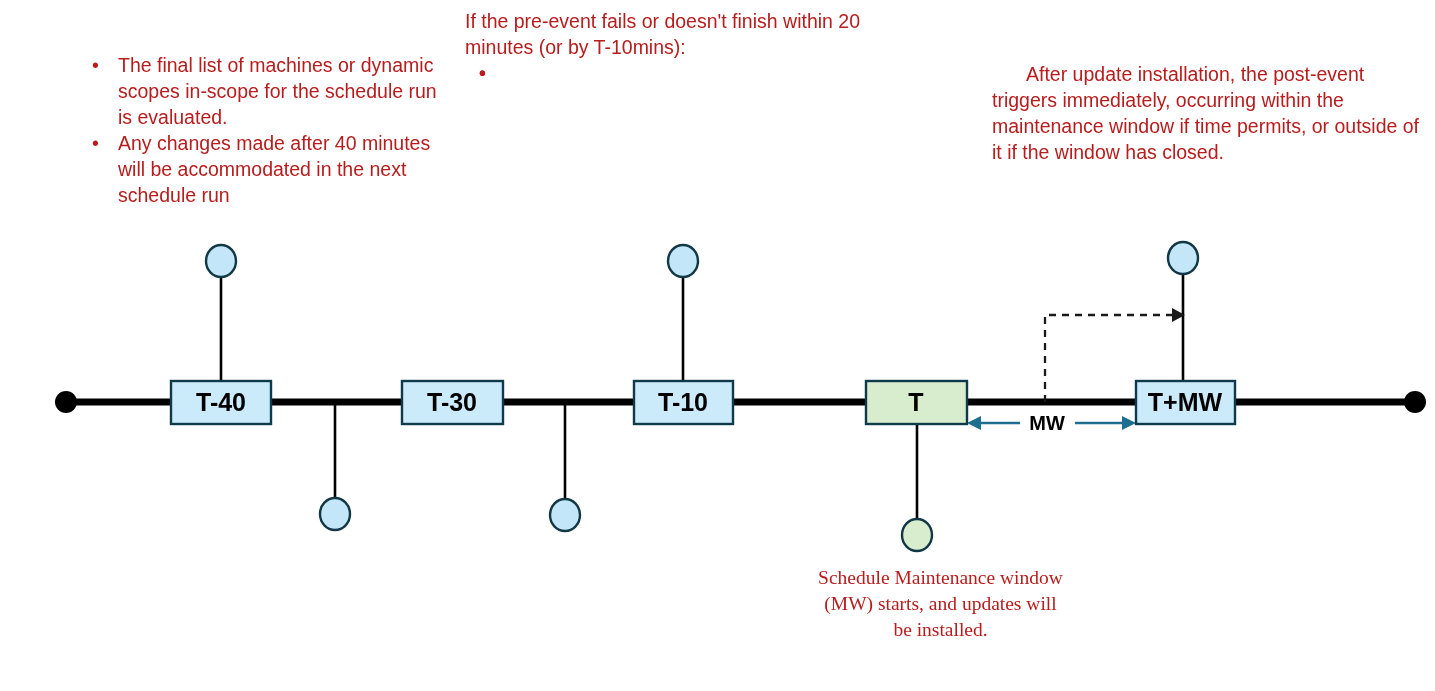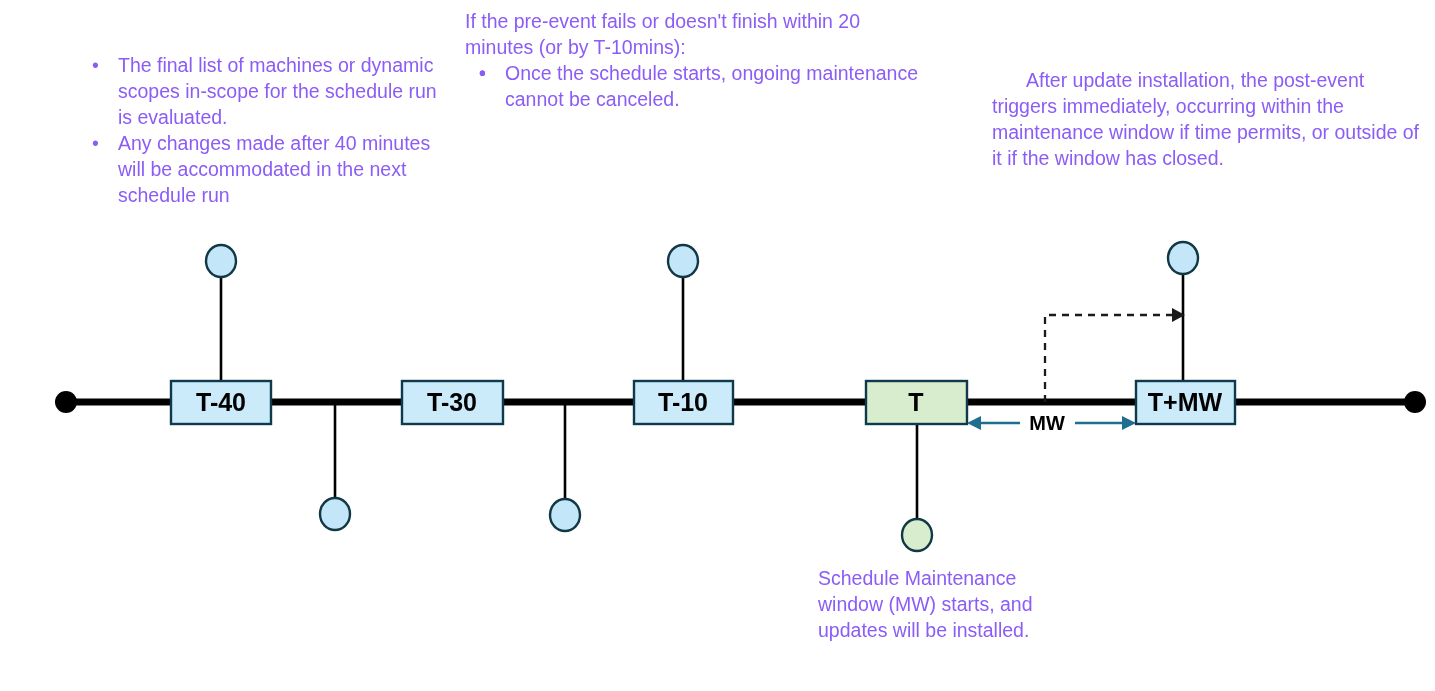--- a/index.html
+++ b/index.html
@@ -8,37 +8,37 @@
     width:1435px;height:691px;
     background:#ffffff;
     font-family:"Liberation Sans","DejaVu Sans",sans-serif;
     color:#000000;
     position:relative;
     overflow:hidden;
   }
   .canvas{position:relative;width:1435px;height:691px;}
 
   
-  .txt{position:absolute;font-size:19.5px;line-height:26px;color:#8b5cf6;}
+  .txt{position:absolute;font-size:19.5px;line-height:26px;color:#b91c1c;}
 
   .bullet-list{list-style:none;margin:0;padding:0;}
   .bullet-list li{position:relative;padding-left:40px;margin:0 0 0 0;}
   .bullet-list li .bul{
     position:absolute;left:14px;top:0;font-size:19.5px;line-height:26px;
   }
   .lead{margin:0 0 0 0;}
 
   
   #block-left   {left:78px;  top:52px;  width:370px;}
   #block-mid    {left:465px; top:8px;   width:460px;}
-  #block-right  {left:992px; top:61px;  width:442px;margin-top:6px;}
+  #block-right  {left:992px; top:61px;  width:442px;}
 
   #note-pre-trigger  {left:198px; top:546px; width:245px;}
   #note-pre-complete {left:487px; top:546px; width:255px;}
-  #note-mw-start     {left:818px; top:565px; width:245px; }
+  #note-mw-start     {left:818px; top:565px; width:245px; text-align:center;font-family:Liberation Serif, serif;}
 
   
   svg.diagram{position:absolute;left:0;top:0;width:1435px;height:691px;}
 
   .tl-line{stroke:#000000;stroke-width:7;stroke-linecap:butt;}
   .tl-dot{fill:#000000;}
   .node-box{fill:#CBEAFA;stroke:#0E3A4C;stroke-width:2.4;}
   .node-box-green{fill:#D8EDCE;stroke:#0E3A4C;stroke-width:2.4;}
   .node-label{font-family:"Liberation Sans","DejaVu Sans",sans-serif;
               font-size:25px;font-weight:bold;fill:#000;
@@ -130,21 +130,20 @@
     <p class="lead">If the pre-event fails or doesn't finish within 20 minutes (or by T-10mins):</p>
     <ul class="bullet-list">
       <li>
         <span class="bul">•</span>
       </li>
       <li>
         <span class="bul">•</span>
       </li>
       <li>
         <span class="bul">•</span>
-        <span>Once the schedule starts, ongoing maintenance cannot be canceled.</span>
       </li>
     </ul>
   </div>
 
   <div class="txt" id="block-right">
     <span style="display:inline-block;text-indent:34px;">After update installation, the post-event triggers immediately, occurring within the maintenance window if time permits, or outside of it if the window has closed.</span>
   </div>
 
 
 

